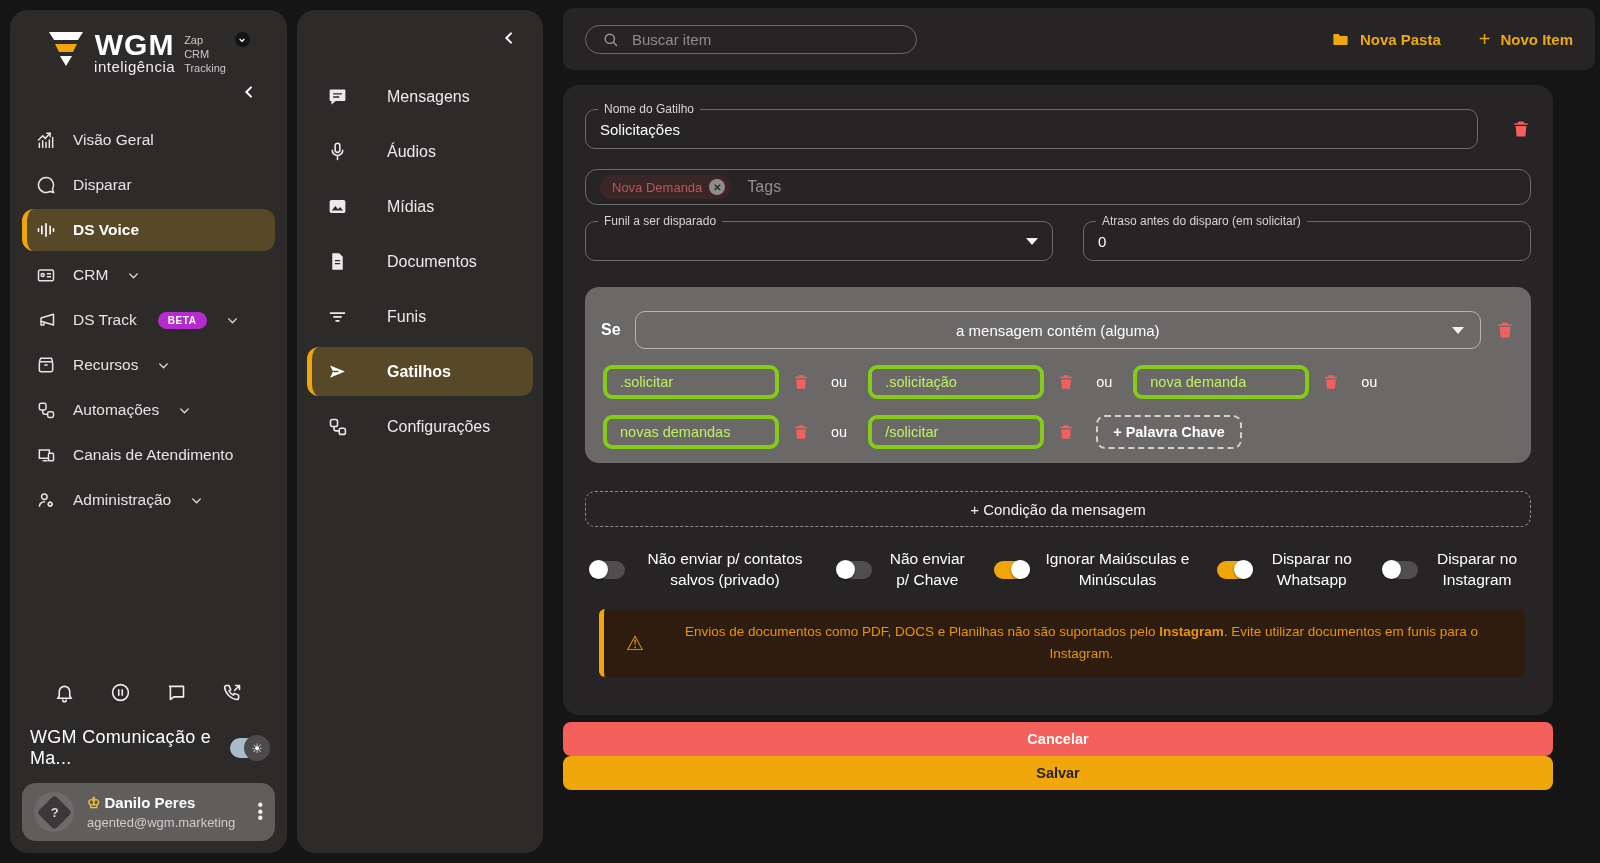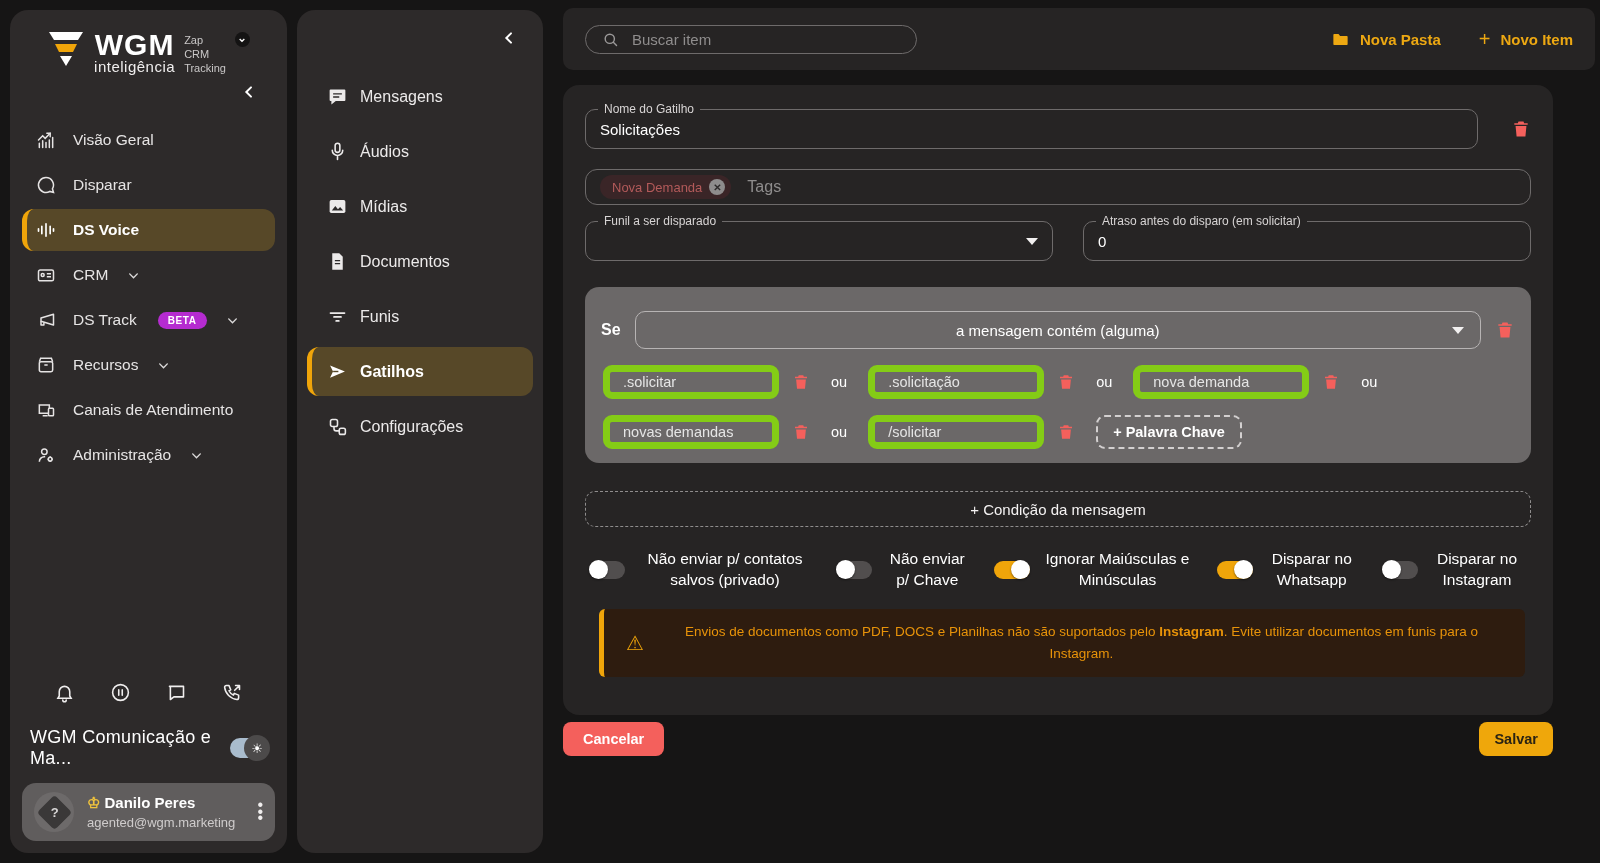--- a/index.html
+++ b/index.html
@@ -74,21 +74,21 @@
   .kebab { color:#f0eeee; font-size:16px; letter-spacing:0; line-height:.4; text-align:center; cursor:pointer; }
 
   
   #submenu {
     position:absolute; left:297px; top:10px; width:246px; height:843px;
     background:#2d2a2a; border-radius:18px; display:flex; flex-direction:column; padding:16px 0;
   }
   #submenu .collapse-row { padding:4px 26px 0; }
   .submenu-items { margin-top:20px; }
   .submenu-item {
-    display:flex; align-items:center; gap:12px;
+    display:flex; align-items:center; gap:39px;
     margin:6px 10px; padding:14px 0 14px 20px; border-radius:12px;
     color:#eceaea; font-size:16px; cursor:pointer;
   }
   .submenu-item.active {
     background:#574828; border-left:5px solid #f0a50a; padding-left:15px;
     color:#fff; font-weight:700;
   }
 
   
   #toolbar {
@@ -156,22 +156,22 @@
   }
   .cond-head { display:flex; align-items:center; gap:14px; }
   .if-label { font-size:16px; font-weight:700; color:#fff; }
   .op-select {
     flex:1; height:38px; border:1px solid #b7b4b4; border-radius:10px; position:relative;
     display:flex; align-items:center; justify-content:center; color:#fff; font-size:15px; cursor:pointer;
   }
   .op-select .dd-arrow { position:absolute; right:16px; margin:0; }
   .kw-row { margin-top:16px; display:flex; align-items:center; gap:13px; padding-left:2px; }
   .kw-input {
-    width:176px; height:34px; border:7px solid #84cc16; border-radius:9px; background:transparent;
-    color:#e5e5e5; font-size:14.5px; padding:0 13px; outline:none;
+    width:176px; height:34px; border:4px solid #84cc16; border-radius:9px; background:transparent;
+    color:#bef264; font-size:14.5px; padding:0 13px; outline:none;
     font-family:"Liberation Sans", sans-serif;
   }
   .ou { color:#fff; font-size:14.5px; margin:0 8px; }
   .add-kw {
     border:2px dashed #d3d0d0; border-radius:9px; color:#fff; font-weight:700; font-size:14.5px;
     padding:7px 15px; background:transparent; cursor:pointer; margin-left:8px;
     font-family:"Liberation Sans", sans-serif;
   }
 
   .add-cond {
@@ -195,21 +195,21 @@
   
   .warning {
     margin:18px 6px 0 14px; background:#2e1c0f; border-left:5px solid #f0a50a; border-radius:6px;
     color:#e89309; font-size:13.5px; display:flex; align-items:center; gap:16px; padding:12px 22px;
     min-height:68px;
   }
   .warning .wtext { flex:1; text-align:center; line-height:1.6; }
   .warn-tri { color:#f0a50a; font-size:20px; }
 
   
-  #actions { position:absolute; left:563px; top:722px; width:990px; display:flex; justify-content:space-between; }
+  #actions { position:absolute; left:563px; top:722px; width:990px; display:flex; justify-content:flex-end;flex-direction:column; }
   .btn { border:none; border-radius:8px; font-size:14.5px; font-weight:700; padding:9px 20px; cursor:pointer;
          font-family:"Liberation Sans", sans-serif; }
   .btn-cancel { background:#f4605c; color:#fff; }
   .btn-save   { background:#efa70b; color:#2a2313; padding:9px 15px; }
 </style>
 </head>
 <body>
 
 <aside id="sidebar">
   <div class="logo-row">
@@ -302,20 +302,35 @@
       </span>
     </div>
     <div class="nav-item">
       <span class="icon">
         <svg width="20" height="20" viewBox="0 0 24 24" fill="none" stroke="currentColor" stroke-width="1.8">
           <rect x="4" y="8" width="16" height="12" rx="2"></rect>
             <path d="M4 8l1.5-4h13L20 8M10 12h4"></path>
         </svg>
       </span>
       <span>Recursos</span>
+      <span class="icon chev-down">
+        <svg width="13" height="13" viewBox="0 0 24 24" fill="none" stroke="currentColor" stroke-width="2.6" stroke-linecap="round">
+            <path d="M5 9l7 7 7-7"></path>
+          </svg>
+      </span>
+    </div>
+    <div class="nav-item">
+      <span class="icon">
+        <svg width="20" height="20" viewBox="0 0 24 24" fill="none" stroke="currentColor" stroke-width="1.8">
+          <rect x="4" y="4" width="8" height="8" rx="2"></rect>
+            <rect x="14" y="14" width="7" height="7" rx="2"></rect>
+          <path d="M8 12v2.5a2.5 2.5 0 0 0 2.5 2.5H14"></path>
+        </svg>
+      </span>
+      <span>Automações</span>
       <span class="icon chev-down">
         <svg width="13" height="13" viewBox="0 0 24 24" fill="none" stroke="currentColor" stroke-width="2.6" stroke-linecap="round">
             <path d="M5 9l7 7 7-7"></path>
           </svg>
       </span>
     </div>
     <div class="nav-item">
       <span class="icon">
         <svg width="20" height="20" viewBox="0 0 24 24" fill="none" stroke="currentColor" stroke-width="1.8">
           <path d="M4 6h12v10H4zM8 19h6"></path>

